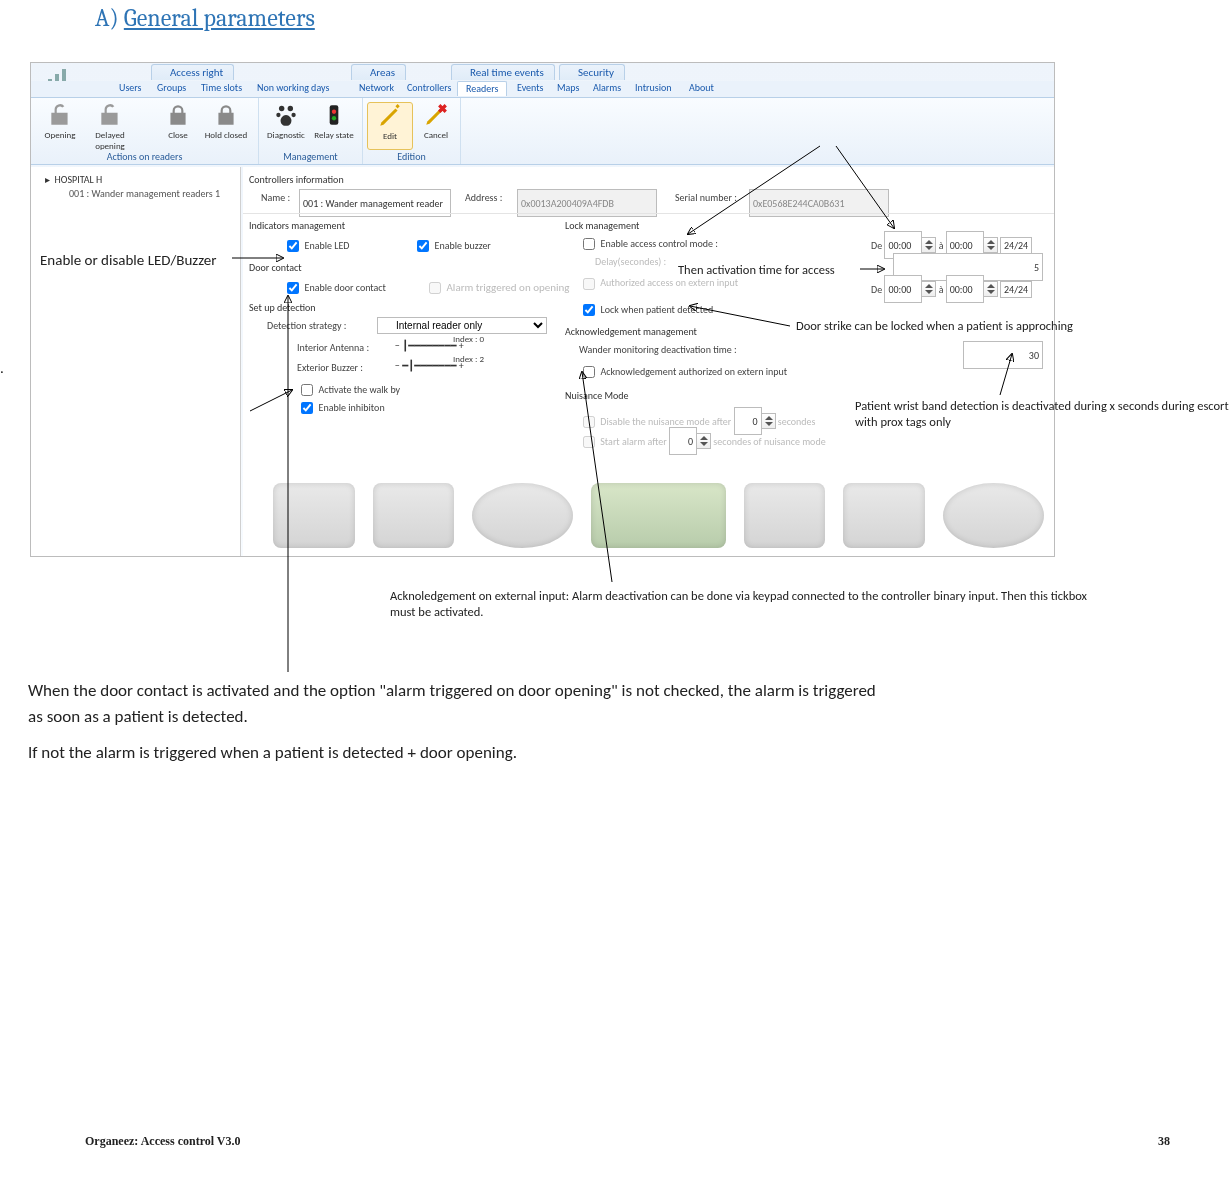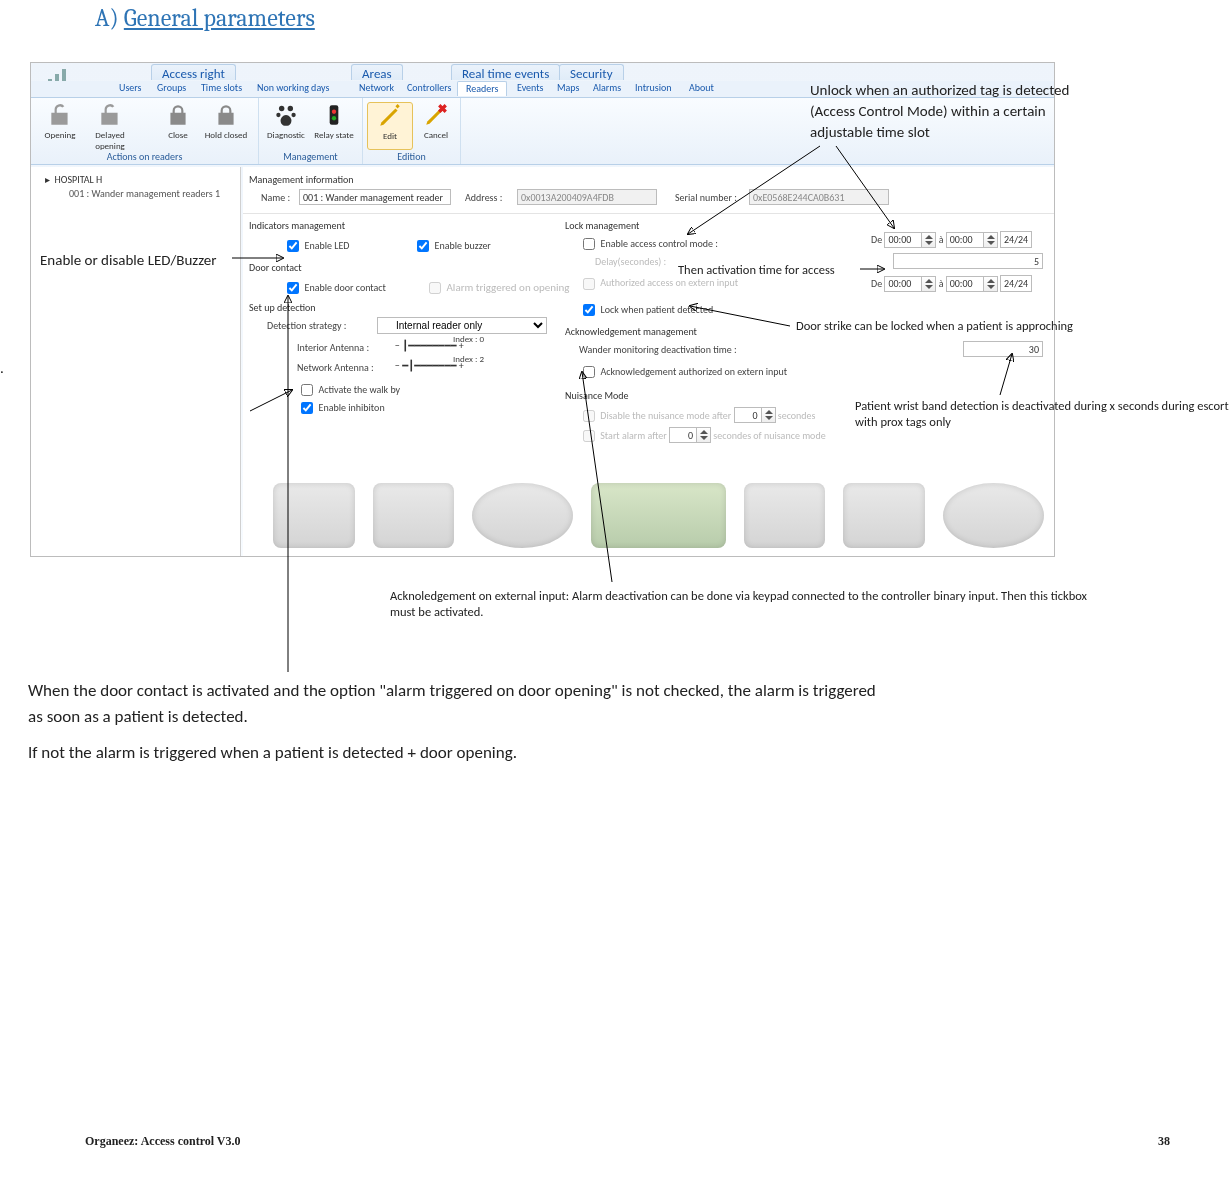--- a/index.html
+++ b/index.html
@@ -8,23 +8,23 @@
 
   
   .heading { position: absolute; left: 95px; top: 4px; font-family: Cambria, "Times New Roman", serif;
              color: #2E74B5; font-size: 24px; }
   .heading .underline { text-decoration: underline; }
 
   
   .window { position:absolute; left:30px; top:62px; width:1025px; height:495px;
             border:1px solid #bcbcbc; background:linear-gradient(#eef4fb,#f7fbff); font-size:11px; color:#333; }
   .window .tabbar { position:absolute; top:0; left:0; right:0; height:18px; }
-  .maintab { position:absolute; top:1px; height:16px; padding:1px 10px 0 10px;
+  .maintab { position:absolute; top:1px; height:16px; padding:1px 10px 0 18px;
              color:#1a5aad; background:linear-gradient(#eaf2fb,#e0ecf8); border:1px solid #b8d0e8;
-             border-bottom:none; border-radius:3px 3px 0 0; font-size:13px; }
+             border-bottom:none; border-radius:3px 3px 0 0; font-size:11px; }
   .subtabbar { position:absolute; top:18px; left:0; right:0; height:16px; background:#eaf2fb; }
   .subtab { position:absolute; top:0; height:15px; padding:0 8px; color:#1a5aad; font-size:10px; }
   .subtab.sel { background:#fff; border:1px solid #b8d0e8; border-bottom:none; border-radius:2px 2px 0 0; }
 
   .signal-icon { position:absolute; left:8px; top:4px; width:30px; height:28px; }
 
   .ribbon { position:absolute; top:34px; left:0; right:0; height:68px; background:linear-gradient(#f9fcff,#e9f1fa);
             border-top:1px solid #b8d0e8; border-bottom:1px solid #b8d0e8; }
   .ribgrp { position:absolute; top:0; bottom:0; border-right:1px solid #cfe0f0; }
   .ribgrp .caption { position:absolute; bottom:1px; left:0; right:0; text-align:center; color:#2a5c99; font-size:10px; }
@@ -34,21 +34,21 @@
   .ribbtn .ic { display:block; margin:0 auto 1px auto; width:26px; height:26px; }
   .padlock { fill:#8a8a8a; }
   .padlock.open { fill:#9a9a9a; }
 
   .leftpane { position:absolute; top:104px; left:0; width:210px; bottom:0; background:#fff; border-right:1px solid #d0d0d0; }
   .treeitem { font-size:10px; color:#333; }
 
   .content { position:absolute; top:104px; left:212px; right:0; bottom:0; background:#fff; }
   .grouplabel { font-size:10px; color:#333; }
   .field { font-size:10px; color:#444; }
-  .txtbox { border:1px solid #bcbcbc; background:#fff; font-size:10px; padding:1px 3px; height:16px;
+  .txtbox { border:1px solid #bcbcbc; background:#fff; font-size:10px; padding:1px 3px; height:28px;
             font-family:inherit; color:#333; }
   .txtbox[disabled]{ background:#f1f1f1; color:#888; }
   .cb { width:12px; height:12px; vertical-align:middle; }
   .dimtxt { color:#bbb; }
   .hr { position:absolute; left:0; right:0; border-top:1px solid #e4e4e4; }
   .spin { display:inline-flex; align-items:center; }
   .spin input { width:38px; }
   .spinbtns { display:inline-block; width:14px; height:16px; border:1px solid #bcbcbc; border-left:none;
               background:linear-gradient(#fff,#eee); position:relative; }
   .spinbtns:before, .spinbtns:after { content:""; position:absolute; left:3px; width:0; height:0;
@@ -163,21 +163,21 @@
       </div>
     </div>
 
     <div class="leftpane">
       <div class="treeitem" style="position:absolute;left:14px;top:6px">▸ &nbsp;<span>HOSPITAL H</span></div>
       <div class="treeitem" style="position:absolute;left:38px;top:20px;color:#555">001 : Wander management readers 1</div>
     </div>
 
     <div class="content">
 
-      <div class="grouplabel" style="position:absolute;left:6px;top:6px">Management information</div>
+      <div class="grouplabel" style="position:absolute;left:6px;top:6px">Controllers information</div>
       <div class="field" style="position:absolute;left:18px;top:24px">Name :</div>
       <input class="txtbox" style="position: absolute; left: 56px; top: 22px; width: 152px;" value="001 : Wander management reader">
       <div class="field" style="position:absolute;left:222px;top:24px">Address :</div>
       <input class="txtbox" style="position: absolute; left: 274px; top: 22px; width: 140px;" disabled="" value="0x0013A200409A4FDB">
       <div class="field" style="position:absolute;left:432px;top:24px">Serial number :</div>
       <input class="txtbox" style="position: absolute; left: 506px; top: 22px; width: 140px;" disabled="" value="0xE0568E244CA0B631">
       <div class="hr" style="top:46px"></div>
 
       <div class="grouplabel" style="position:absolute;left:6px;top:52px">Indicators management</div>
       <div style="position:absolute;left:40px;top:70px">
@@ -198,21 +198,21 @@
         <input type="checkbox" class="cb" disabled="" style="">
         <span>Alarm triggered on opening</span>
       </div>
 
       <div class="grouplabel" style="position:absolute;left:6px;top:134px">Set up detection</div>
       <div class="field" style="position:absolute;left:24px;top:152px">Detection strategy :</div>
       <select class="select" style="position:absolute;left:134px;top:150px;width:170px"><option>Internal reader only</option></select>
       <div class="field" style="position:absolute;left:54px;top:174px">Interior Antenna :</div>
       <div style="position:absolute;left:152px;top:172px;font-size:10px">−&nbsp;┃━━━━━━━━&nbsp;+</div>
       <div class="field" style="position:absolute;left:210px;top:166px;font-size:9px">Index : 0</div>
-      <div class="field" style="position:absolute;left:54px;top:194px">Network Antenna :</div>
+      <div class="field" style="position:absolute;left:54px;top:194px">Exterior Buzzer :</div>
       <div style="position:absolute;left:152px;top:192px;font-size:10px">−&nbsp;━┃━━━━━━━&nbsp;+</div>
       <div class="field" style="position:absolute;left:210px;top:186px;font-size:9px">Index : 2</div>
       <div style="position:absolute;left:54px;top:214px">
         <input type="checkbox" class="cb" style="">
         <span class="field">Activate the walk by</span>
       </div>
       <div style="position:absolute;left:54px;top:232px">
         <input type="checkbox" class="cb" checked="" style="">
         <span class="field">Enable inhibiton</span>
       </div>
@@ -296,21 +296,20 @@
         <div class="dev" style="width:105px;border-radius:50%"></div>
         <div class="dev" style="width:140px;background:linear-gradient(#d8e6c8,#b8ccab)"></div>
         <div class="dev" style="width:85px"></div>
         <div class="dev" style="width:85px"></div>
         <div class="dev" style="width:105px;border-radius:50%"></div>
       </div>
     </div>
   </div>
 
   <div class="anno med" style="left:40px;top:250px;width:200px">Enable or disable LED/Buzzer</div>
-  <div class="anno med" style="left:810px;top:80px;width:260px">Unlock when an authorized tag is detected (Access Control Mode) within a certain adjustable time slot</div>
   <div class="anno small" style="left:678px;top:262px;width:200px">Then activation time for access</div>
   <div class="anno small" style="left:796px;top:318px;width:320px">Door strike can be locked when a patient is approching</div>
   <div class="anno small" style="left:855px;top:398px;width:380px">Patient wrist band detection is deactivated during x seconds during escort with prox tags only</div>
   <div class="anno small" style="left:390px;top:588px;width:720px">Acknoledgement on external input: Alarm deactivation can be done via keypad connected to the controller binary input. Then this tickbox must be activated.</div>
 
   <div class="anno med" style="left:0;top:358px">.</div>
 
   <div class="anno body" style="left:28px;top:678px;width:860px">When the door contact is activated and the option "alarm triggered on door opening" is not checked, the alarm is triggered as soon as a patient is detected.</div>
   <div class="anno body" style="left:28px;top:740px;width:860px">If not the alarm is triggered when a patient is detected + door opening.</div>
 

